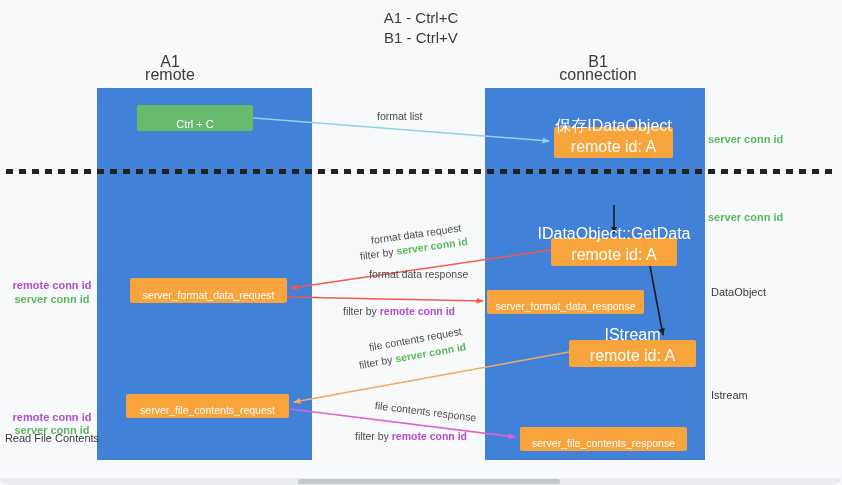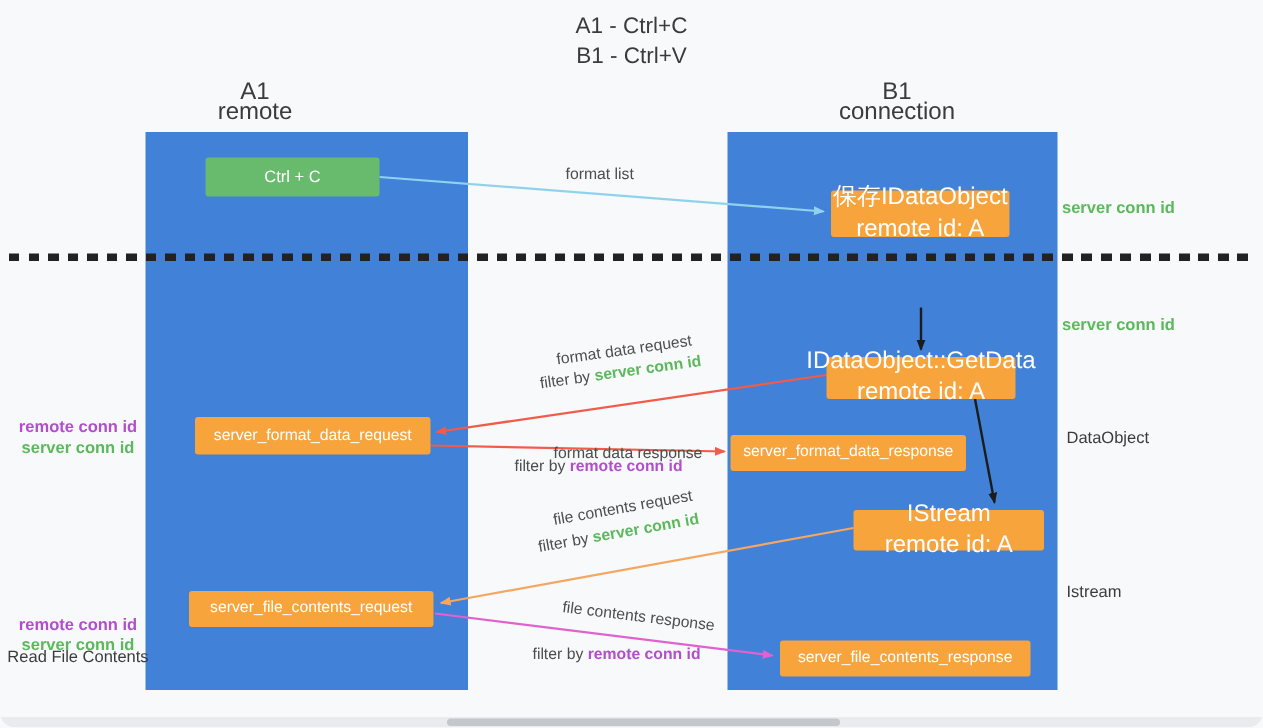--- a/index.html
+++ b/index.html
@@ -14,21 +14,21 @@
   .title { position: absolute; left: 0; top: 8px; width: 100%; text-align: center;
            font-size: 15px; color: #3b3b3b; line-height: 20px; }
 
   .lane-header { position: absolute; text-align: center; font-size: 16px; color: #3b3b3b; line-height: 13px; }
   .lane { position: absolute; background: #4181d8; }
 
   .dotted { position: absolute; left: 6px; top: 169px; width: 830px; height: 5px;
             background: repeating-linear-gradient(90deg, #222 0 7px, transparent 7px 13px); }
 
   .box { position: absolute; display: flex; flex-direction: column; align-items: center;
-         justify-content: center; color: #ffffff; border-radius: 2px; text-align: center;
+         justify-content: flex-end; color: #ffffff; border-radius: 2px; text-align: center;
          line-height: 1.3; z-index: 3; }
   .box.green  { background: #68bb6c; font-size: 11px; }
   .box.orange { background: #f8a43c; font-size: 16px; }
   .box.single { font-size: 10.5px; }
 
   .albl { position: absolute; font-size: 10.5px; color: #4d4d4d; white-space: nowrap;
           transform-origin: left center; z-index: 4; }
   .note { position: absolute; font-size: 11px; white-space: nowrap; z-index: 4; }
   .note.dark    { color: #3b3b3b; margin-top: 40px; }
   .note.green   { color: #5cb85c; font-weight: bold; }
@@ -132,21 +132,21 @@
     <span>server_file_contents_response</span>
   </div>
 
   <div class="albl" style="left:377px; top:110px;">format list</div>
 
   <div class="albl" style="left:371px; top:234px; transform:rotate(-8deg);">format data request</div>
   <div class="albl" style="left:360px; top:250px; transform:rotate(-8deg);">
     <span>filter by </span><span class="hl-green">server conn id</span>
   </div>
 
-  <div class="albl" style="left:369px; top:296px;">format data response</div>
+  <div class="albl" style="left:369px; top:268px;">format data response</div>
   <div class="albl" style="left:343px; top:305px;">
     <span>filter by </span><span class="hl-magenta">remote conn id</span>
   </div>
 
   <div class="albl" style="left:369px; top:341px; transform:rotate(-10deg);">file contents request</div>
   <div class="albl" style="left:359px; top:359px; transform:rotate(-10deg);">
     <span>filter by </span><span class="hl-green">server conn id</span>
   </div>
 
   <div class="albl" style="left:375px; top:399px; transform:rotate(7deg);">file contents response</div>

